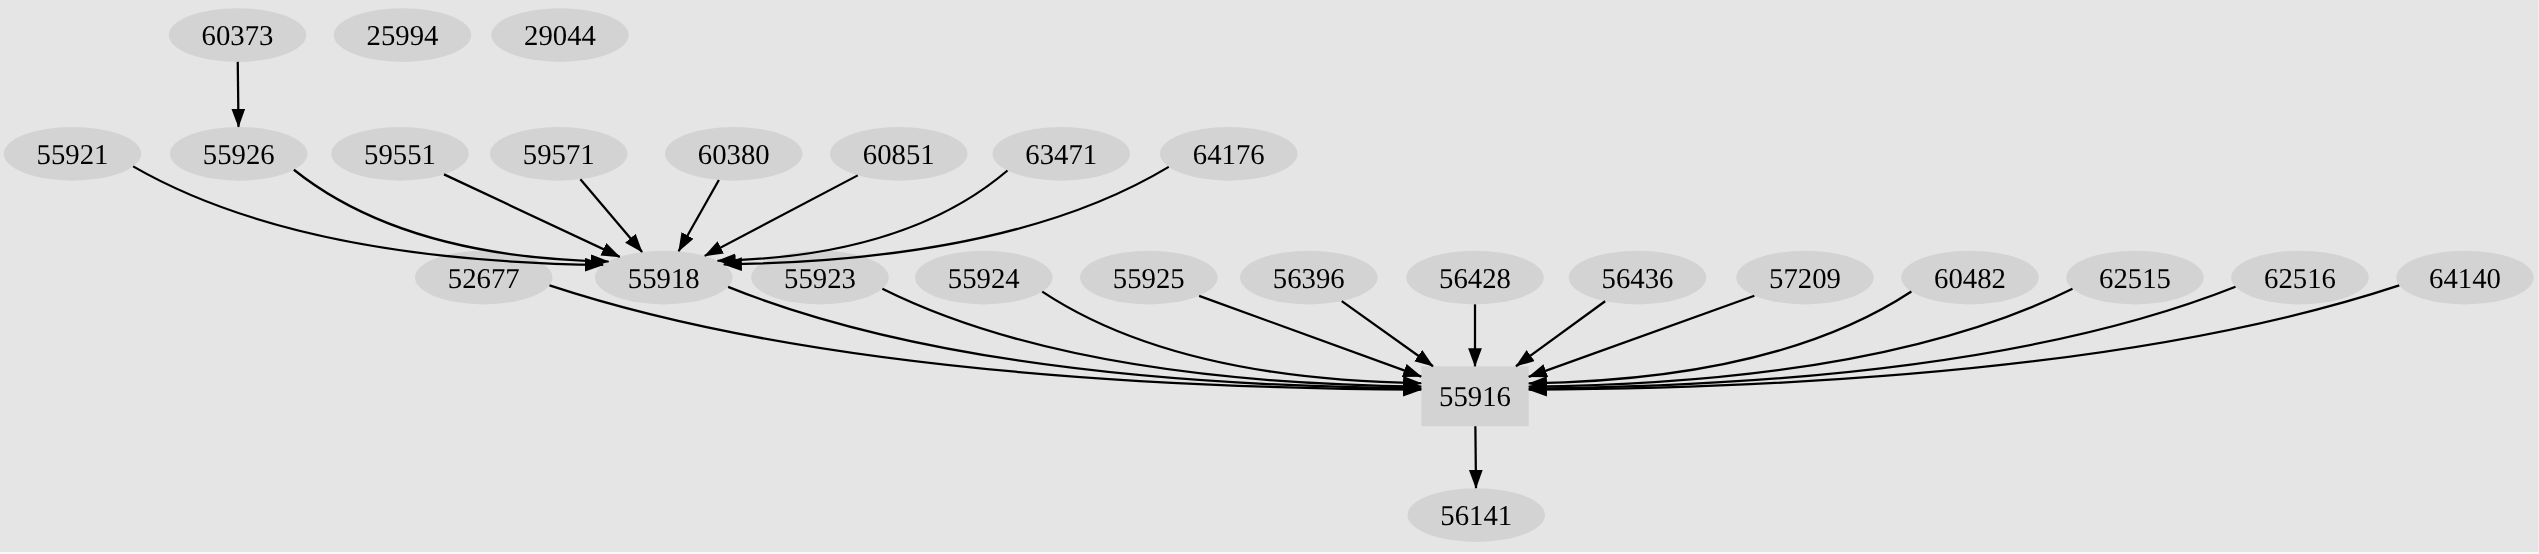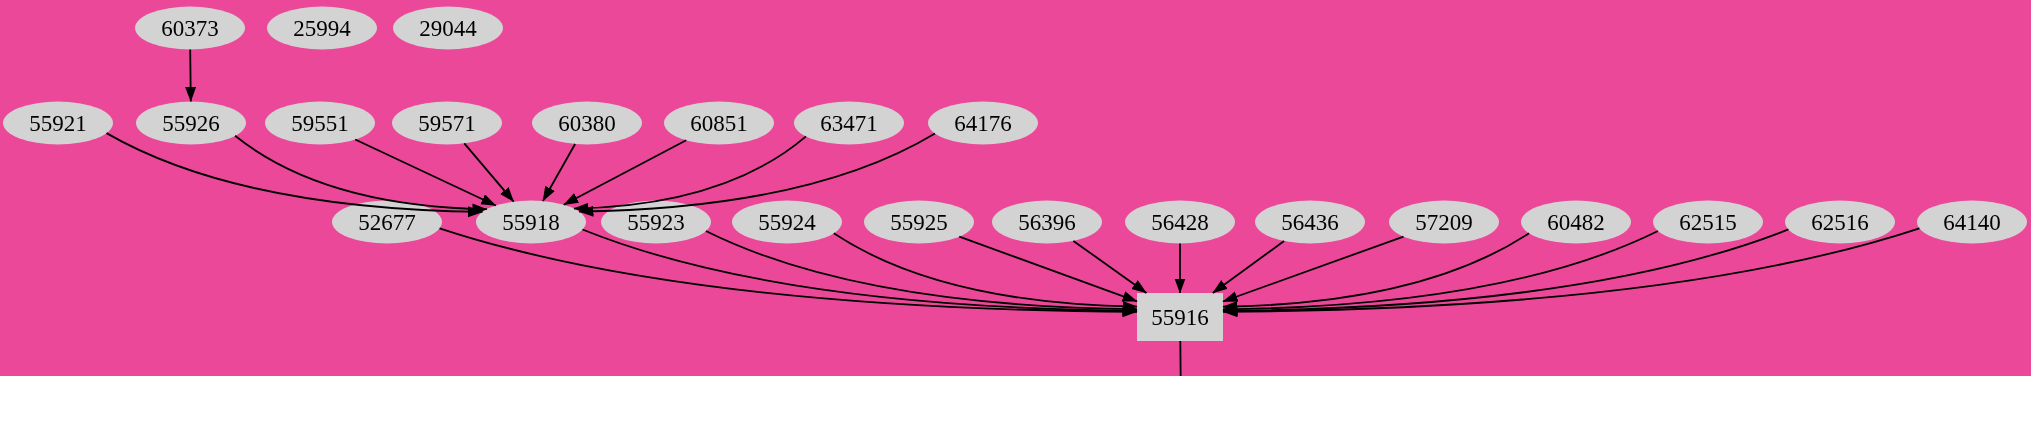--- a/index.html
+++ b/index.html
@@ -2,23 +2,23 @@
 <html><head>
 <meta charset="utf-8">
 <style>
   html, body {
     margin: 0;
     padding: 0;
     background: #ffffff;
   }
   .canvas {
     width: 2031px;
-    height: 376px;
+    height: 442px;
     position: relative;
-    background: #ec4899;
+    background: #e5e5e5;
     overflow: hidden;
   }
   svg text {
     font-family: "Liberation Serif", "DejaVu Serif", serif;
     font-size: 23px;
     fill: #000000;
   }
 </style>
 </head>
 <body>

